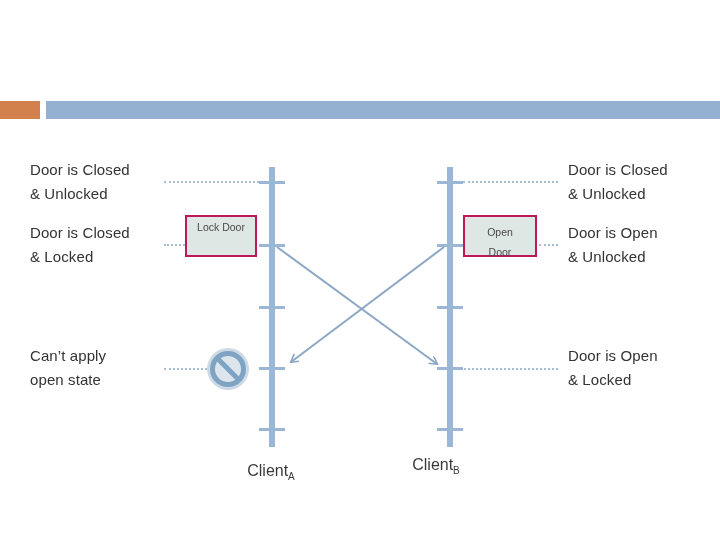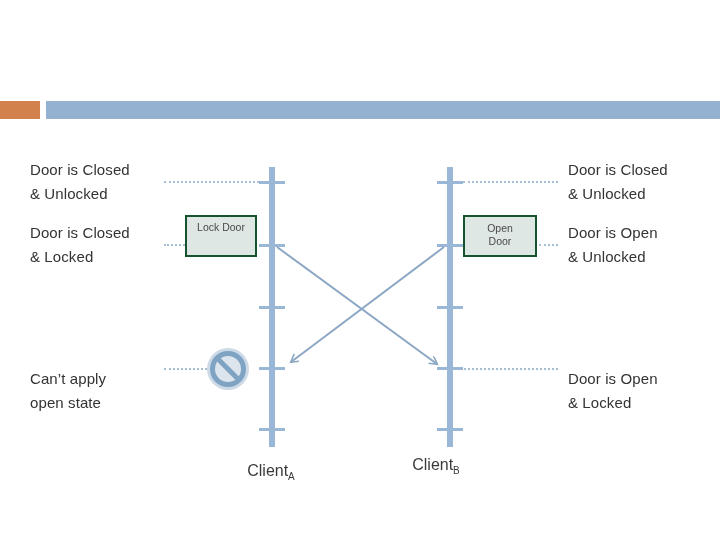--- a/index.html
+++ b/index.html
@@ -11,38 +11,38 @@
   .accent-orange{position:absolute;left:0;top:101px;width:40px;height:18px;background:#d2804c;}
   .accent-bar{position:absolute;left:46px;top:101px;width:674px;height:18px;background:#94b1d2;}
 
   
   .state-label{
     position:absolute;width:160px;font-size:15px;line-height:24px;color:#333333;
     white-space:pre-line;letter-spacing:0.1px;
   }
   .state-left{left:30px;text-align:left;}
   .state-right{left:568px;text-align:left;}
-  .row1{top:158px;} .row2{top:221px;} .row3{top:344px;margin-top:23px;}
+  .row1{top:158px;} .row2{top:221px;} .row3{top:344px;}
 
   
   .dotted{position:absolute;height:0;border-top:2px dotted #a7bfd4;}
 
   
   .lifeline{position:absolute;top:167px;width:6px;height:280px;background:#9ab7d8;}
   .tick{position:absolute;width:26px;height:3px;background:#9ab7d8;}
 
   
   .msg-box{
     position:absolute;width:72px;height:42px;box-sizing:border-box;
-    background:#dee7e3;border:2px solid #14532d;
+    background:#dee7e3;border:2px solid #be185d;
     font-size:10.5px;color:#4a4a4a;text-align:center;
   }
   .msg-box .msg-text{display:block;padding-top:4px;}
   #open-door-box{width:74px;}
-  #open-door-box .msg-text{width:36px;margin:0 auto;padding-top:5px;line-height:13px;}
+  #open-door-box .msg-text{width:36px;margin:0 auto;padding-top:5px;line-height:20px;}
 
   
   .client-label{
     position:absolute;top:456px;font-size:16px;color:#3a3a3a;transform:translateX(-50%);
     white-space:nowrap;
   }
   .client-label sub{font-size:10px;}
 
   .overlay{position:absolute;left:0;top:0;width:720px;height:540px;pointer-events:none;}
   .icon-svg{position:absolute;left:203px;top:344px;width:50px;height:50px;}

